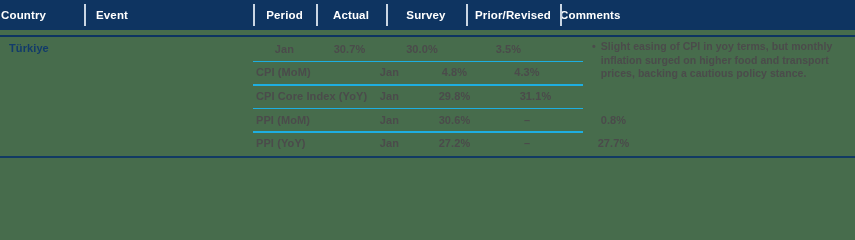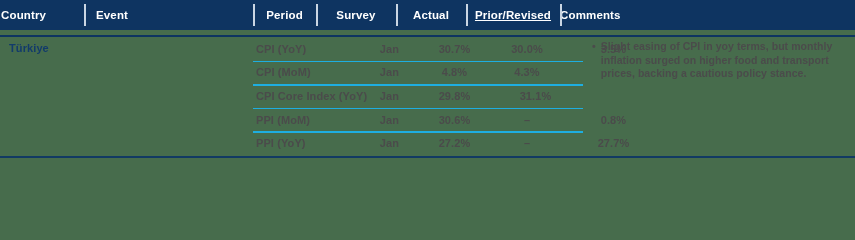--- a/index.html
+++ b/index.html
@@ -55,21 +55,21 @@
     bottom: 4px;
     width: 2px;
     background: #c9d6e4;
   }
 
   .h-country { width: 84px; padding-left: 1px; }
   .h-event   { width: 169px; padding-left: 12px; }
   .h-period  { width: 63px;  justify-content: center; }
   .h-actual  { width: 70px;  justify-content: center; }
   .h-survey  { width: 80px;  justify-content: center; }
-  .h-prior   { width: 94px;  justify-content: center; text-decoration: underline; }
+  .h-prior   { width: 94px;  justify-content: center; }
   .h-comment { flex: 1;      }
 
   
   .rule-top {
     position: absolute;
     left: 0;
     top: 35px;
     width: 855px;
     height: 2px;
     background: #0e3461;
@@ -183,36 +183,35 @@
 </style>
 </head>
 <body>
 
 <div class="board">
 
   <div class="header-bar">
     <div class="header-cell h-country">Country</div>
     <div class="header-cell h-event sep">Event</div>
     <div class="header-cell h-period sep">Period</div>
+    <div class="header-cell h-actual sep">Actual</div>
     <div class="header-cell h-survey sep">Survey</div>
-    <div class="header-cell h-actual sep">Actual</div>
     <div class="header-cell h-prior sep">Prior/Revised</div>
     <div class="header-cell h-comment sep">Comments</div>
   </div>
 
   <div class="rule-top"></div>
 
   <div class="body-area">
 
     <div class="country-cell">Türkiye</div>
 
     <div class="rows">
       <div class="row">
         <div class="c-country"></div>
-        <div class="c-event">CPI (YoY)</div>
         <div class="c-period">Jan</div>
         <div class="c-actual">30.7%</div>
         <div class="c-survey">30.0%</div>
         <div class="c-prior">3.5%</div>
       </div>
 
       <div class="row">
         <div class="c-country"></div>
         <div class="c-event">CPI (MoM)</div>
         <div class="c-period">Jan</div>

